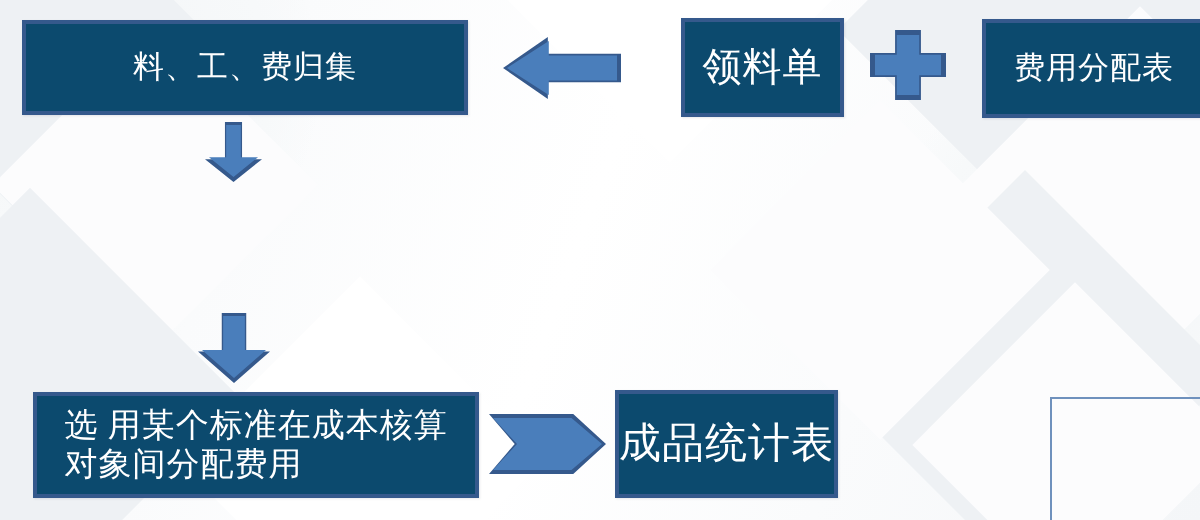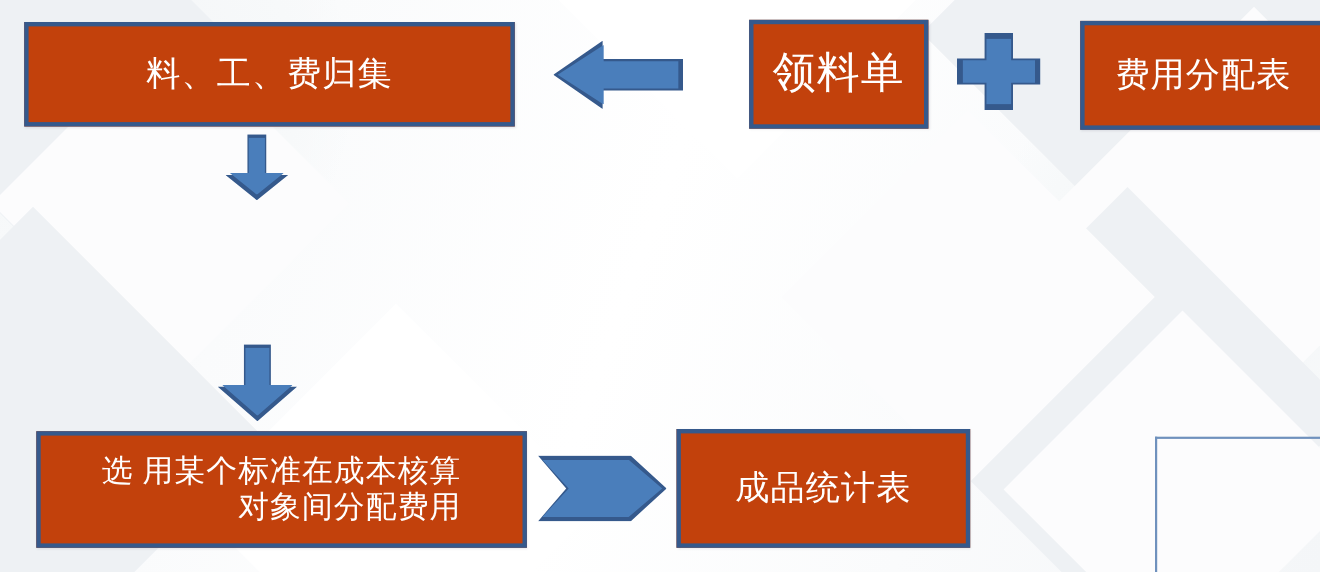--- a/index.html
+++ b/index.html
@@ -41,27 +41,27 @@
   .softcircle {
     position: absolute;
     border-radius: 50%;
     background: radial-gradient(circle at 50% 50%, #f3f5f7 0%, #f7f9fa 55%, rgba(255,255,255,0) 72%);
   }
 
   
   .box {
     position: absolute;
     box-sizing: border-box;
-    background: #c2410c;
+    background: #0c4a6e;
     border: 4px solid #35598c;
     color: #ffffff;
     display: flex;
     align-items: center;
     justify-content: center;
-    text-align: right;
+    text-align: left;
     line-height: 1.18;
     letter-spacing: 1px;
     white-space: pre-line;
     box-shadow: 1px 1px 2px rgba(120,130,145,0.18);
   }
 
   .shape-down {
     clip-path: polygon(35% 0%, 65% 0%, 65% 62%, 100% 62%, 50% 100%, 0% 62%, 35% 62%);
   }
   .shape-down-wide {
@@ -118,34 +118,34 @@
 
     <div class="wedge" style="left:520px; top:-200px; width:300px; height:300px;"></div>
     <div class="wedge" style="left:230px; top:330px; width:260px; height:260px;"></div>
   </div>
 
   <div class="box" style="left:22px; top:20px; width:446px; height:95px; font-size:31px;">
     <span>料、工、费归集</span>
   </div>
 
 
-  <div class="box" style="left:33px; top:392px; width:446px; height:106px; font-size:28px;">
+  <div class="box" style="left:33px; top:392px; width:446px; height:106px; font-size:33px;">
     <span>选 用某个标准在成本核算
 对象间分配费用</span>
   </div>
 
   <div class="box" style="left:681px; top:18px; width:163px; height:99px; font-size:39px;">
     <span>领料单</span>
   </div>
 
   <div class="box" style="left:982px; top:19px; width:224px; height:99px; font-size:31px;">
     <span>费用分配表</span>
   </div>
 
-  <div class="box" style="left:615px; top:390px; width:267px; height:108px; font-size:31px;">
+  <div class="box" style="left:615px; top:390px; width:223px; height:108px; font-size:42px;">
     <span>成品统计表</span>
   </div>
 
   <div class="arrow-wrap" style="left:503px; top:37px; width:118px; height:62px;">
     <div class="edge shape-left"></div>
     <div class="face shape-left" style="left:4px; top:4px; right:4px; bottom:4px;"></div>
   </div>
 
   <div class="arrow-wrap" style="left:205px; top:122px; width:57px; height:60px;">
     <div class="edge shape-down"></div>

